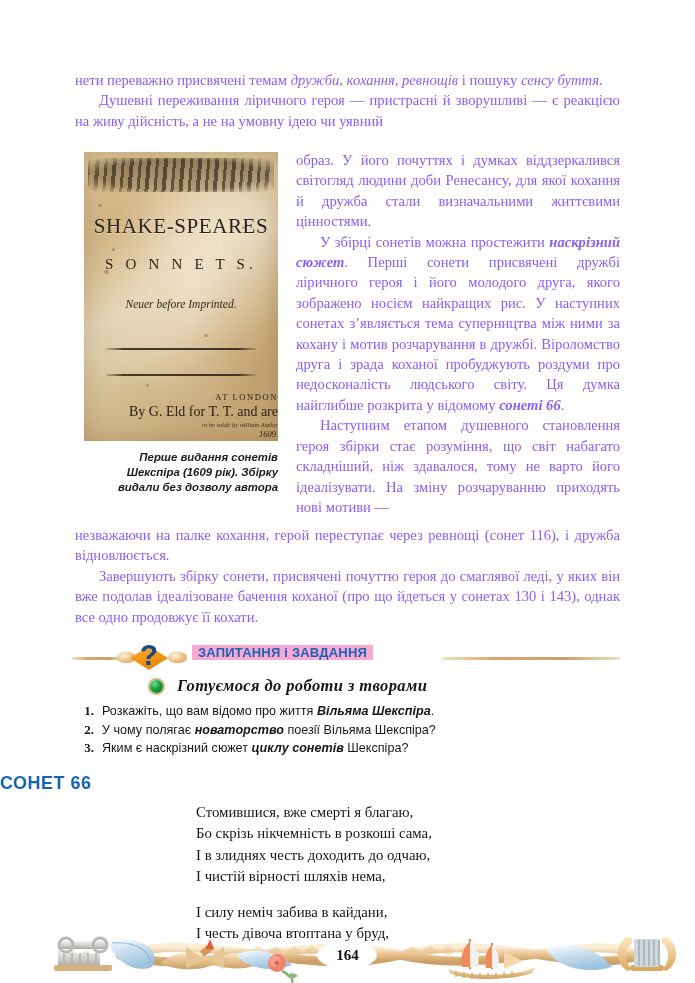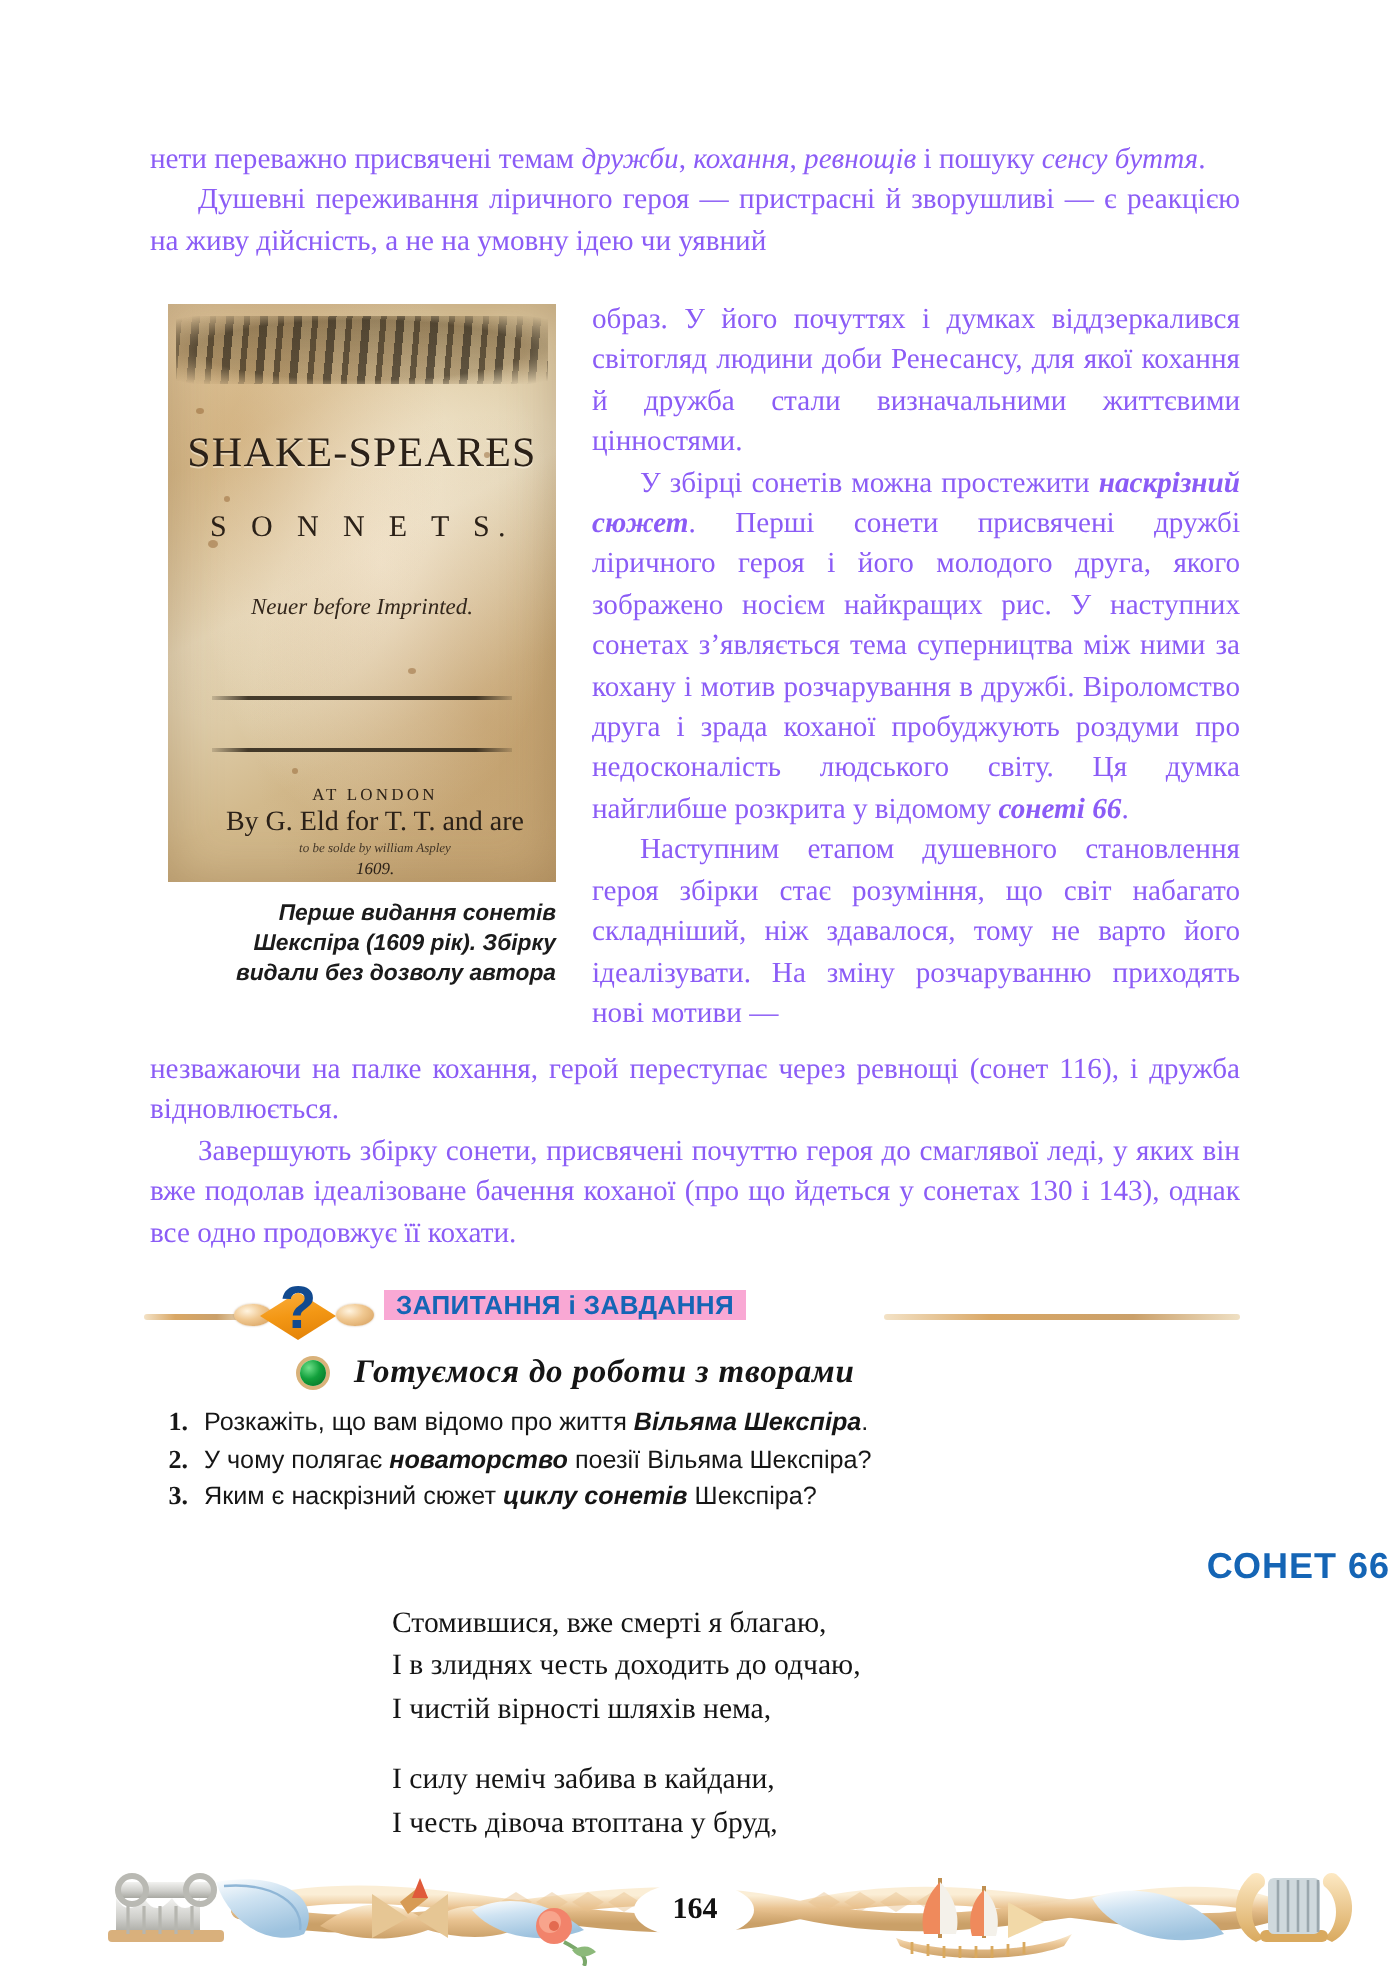--- a/index.html
+++ b/index.html
@@ -125,21 +125,21 @@
     left: 22px; right: 22px;
     height: 2px;
     background: linear-gradient(90deg, rgba(40,32,20,.15), rgba(40,32,20,.85) 12%, rgba(40,32,20,.85) 88%, rgba(40,32,20,.15));
   }
   .cover-rule.r1 { top: 196px; }
   .cover-rule.r2 { top: 222px; }
   .cover-imprint {
     position: absolute;
     left: 13px; right: 0;
     top: 240px;
-    text-align: center;
+    text-align: right;
     color: #2b2118;
     font-family: "Liberation Serif", serif;
   }
   .imp-1 { font-size: 8.5px; letter-spacing: 1.6px; }
   .imp-2 { font-size: 14px; margin-top: 2px; }
   .imp-3 { font-size: 6.5px; font-style: italic; margin-top: 1px; opacity: .85; }
   .imp-4 { font-size: 8.5px; font-style: italic; margin-top: 1px; }
 
   #book-caption {
     margin-top: 9px;
@@ -255,21 +255,21 @@
     font-weight: bold;
     font-family: "Liberation Serif", serif;
     font-size: 13px;
   }
 
   
   #sonnet-title {
     position: absolute;
     left: 0; right: 0;
     top: 773px;
-    text-align: right;
+    text-align: left;
     font-family: "Liberation Sans", sans-serif;
     font-weight: bold;
     font-size: 18px;
     letter-spacing: .5px;
     color: #1565b5;
   }
   #sonnet-body {
     position: absolute;
     left: 196px;
     top: 802px;
@@ -374,20 +374,21 @@
       <div class="q-row">
         <span class="q-num">3.</span>
         <span class="q-text">Яким є наскрізний сюжет <span class="bi">циклу сонетів</span> Шекспіра?</span>
       </div>
     </div>
 
   <div id="sonnet-title">СОНЕТ 66</div>
   <div id="sonnet-body">
       <div class="stanza">
         <div class="line">Стомившися, вже смерті я благаю,</div>
+        <div class="line">Бо скрізь нікчемність в розкоші сама,</div>
         <div class="line">І в злиднях честь доходить до одчаю,</div>
         <div class="line">І чистій вірності шляхів нема,</div>
       </div>
       <div class="stanza">
         <div class="line">І силу неміч забива в кайдани,</div>
         <div class="line">І честь дівоча втоптана у бруд,</div>
       </div>
     </div>
 
   <div id="footer">

